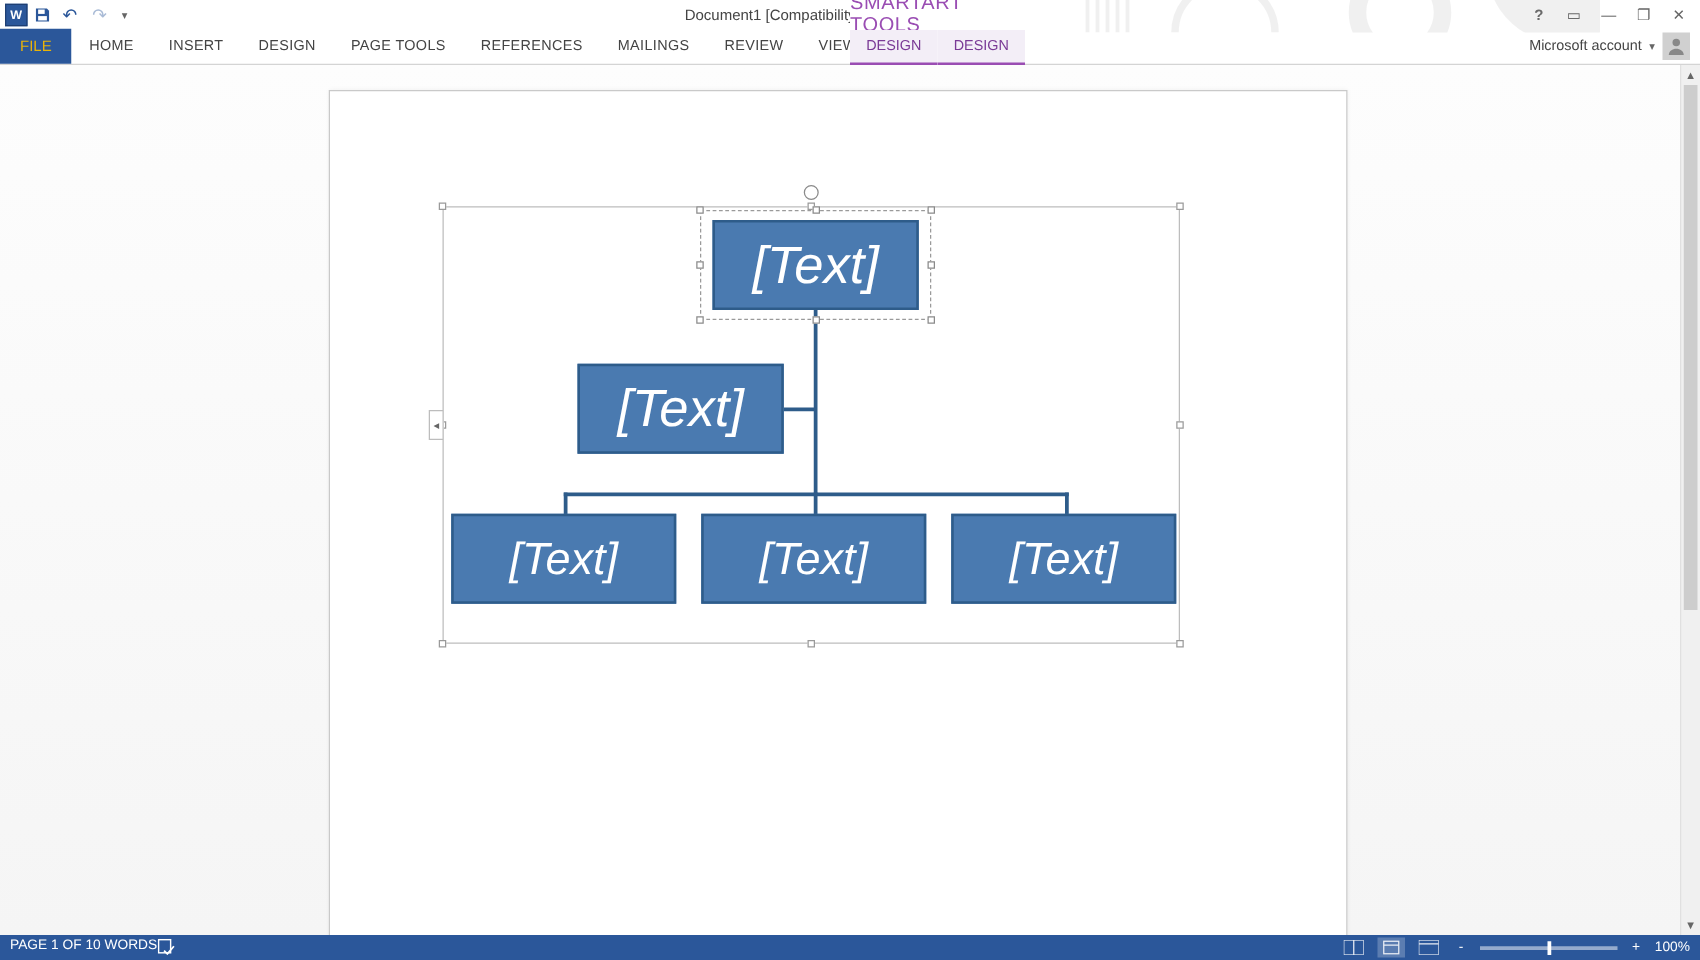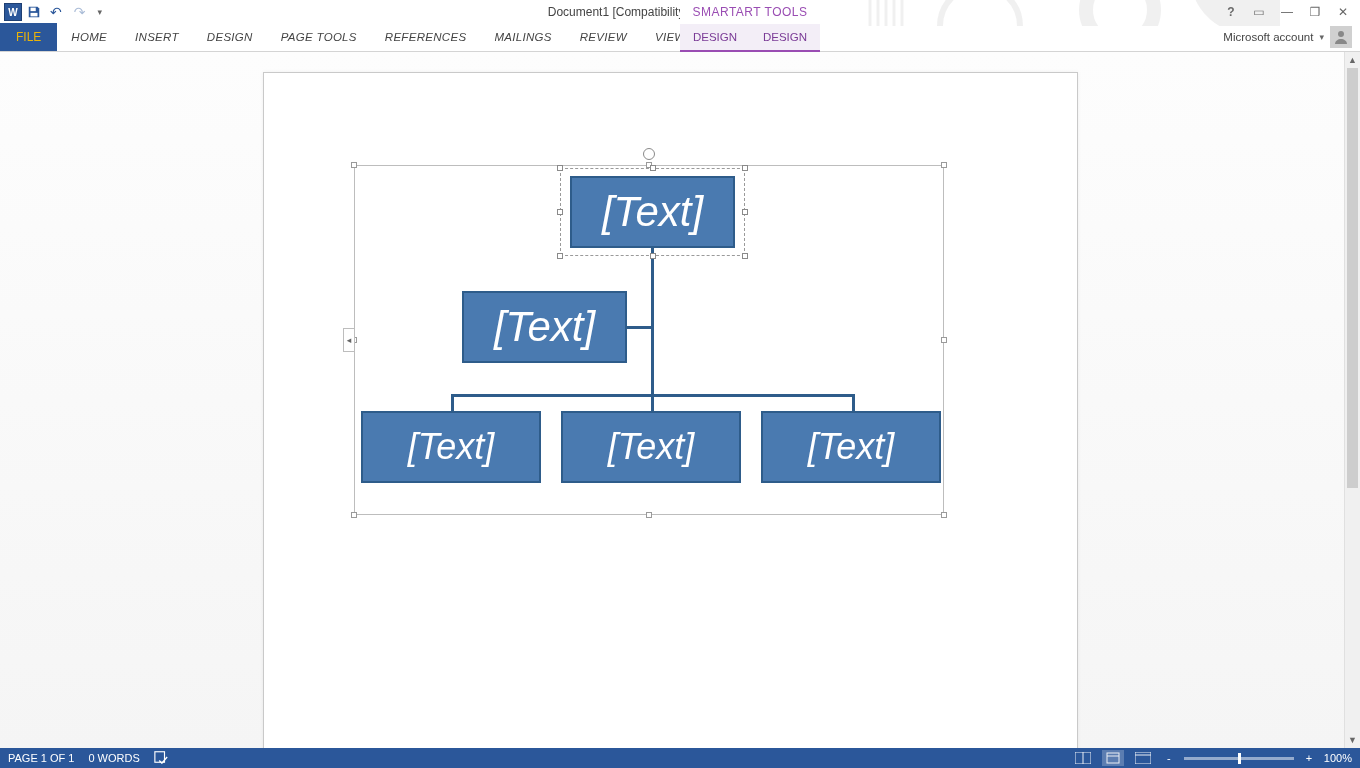--- a/index.html
+++ b/index.html
@@ -36,25 +36,25 @@
   .title-right .winbtn { width:22px; text-align:center; font-size:12px; color:#666; }
   .help-icon { font-weight:bold; color:#2b579a; }
 
   
   .ribbon { height: 28px; display:flex; align-items:flex-end; font-size:11px; position:relative; border-bottom:1px solid #d4d4d4;}
   .file-tab {
     background:#2b579a; color:#eab308; height:28px; display:flex; align-items:center;
     padding:0 16px; font-size:12px;
   }
   .tabs { display:flex; align-items:flex-end; height:28px; }
-  .tab { padding:0 14px; height:28px; display:flex; align-items:center; color:#444; font-size:11.5px; letter-spacing:0.3px;font-style:italic; }
+  .tab { padding:0 14px; height:28px; display:flex; align-items:center; color:#444; font-size:11.5px; letter-spacing:0.3px; }
   .contextual-wrap { position:absolute; left:680px; top:-24px; width:140px; }
   .contextual-label {
     height:24px; display:flex; align-items:center; justify-content:center;
-    background:#fff; color:#9a4db3; font-size:12px; letter-spacing:0.5px; border-top:0;text-align:center;
+    background:#fff; color:#9a4db3; font-size:16px; letter-spacing:0.5px; border-top:0;
   }
   .contextual-tabs { height:28px; display:flex; }
   .ctab { flex:1; display:flex; align-items:center; justify-content:center; color:#7a3a96; font-size:11.5px;
     background:#f3eef7; border-bottom:2px solid #9a4db3; }
   .ribbon-right {
     margin-left:auto; display:flex; align-items:center; gap:6px; padding-right:8px; height:28px;
     color:#444; font-size:11.5px;
   }
   .avatar {
     width:22px; height:22px; background:#d0d0d0; display:flex; align-items:center; justify-content:center;
@@ -132,21 +132,21 @@
   }
   .vscroll .arrow{height:16px;display:flex;align-items:center;justify-content:center;color:#666;font-size:9px;}
   .vscroll .thumb{position:absolute; left:2px; right:2px; top:16px; height:420px; background:#cdcdcd;}
 
   
   .statusbar {
     position:absolute; left:0; right:0; bottom:0; height:20px;
     background:#2b579a; color:#fff; font-size:11px;
     display:flex; align-items:center; padding:0 8px;
   }
-  .statusbar .sb-left { display:flex; gap:14px; align-items:center;}
+  .statusbar .sb-left { display:flex; }
   .statusbar .sb-right { margin-left:auto; display:flex; align-items:center; gap:8px;}
   .viewbtn { width:22px; height:16px; display:flex; align-items:center; justify-content:center; opacity:0.9;}
   .viewbtn.active{ background:rgba(255,255,255,0.25); }
   .zoom-slider { width:110px; height:3px; background:rgba(255,255,255,0.5); position:relative;}
   .zoom-slider .zthumb{ position:absolute; left:54px; top:-4px; width:3px; height:11px; background:#fff;}
   .zoom-minus,.zoom-plus{ width:14px; text-align:center;}
   .proof-icon svg{ width:14px; height:14px; }
 </style>
 </head>
 <body>

